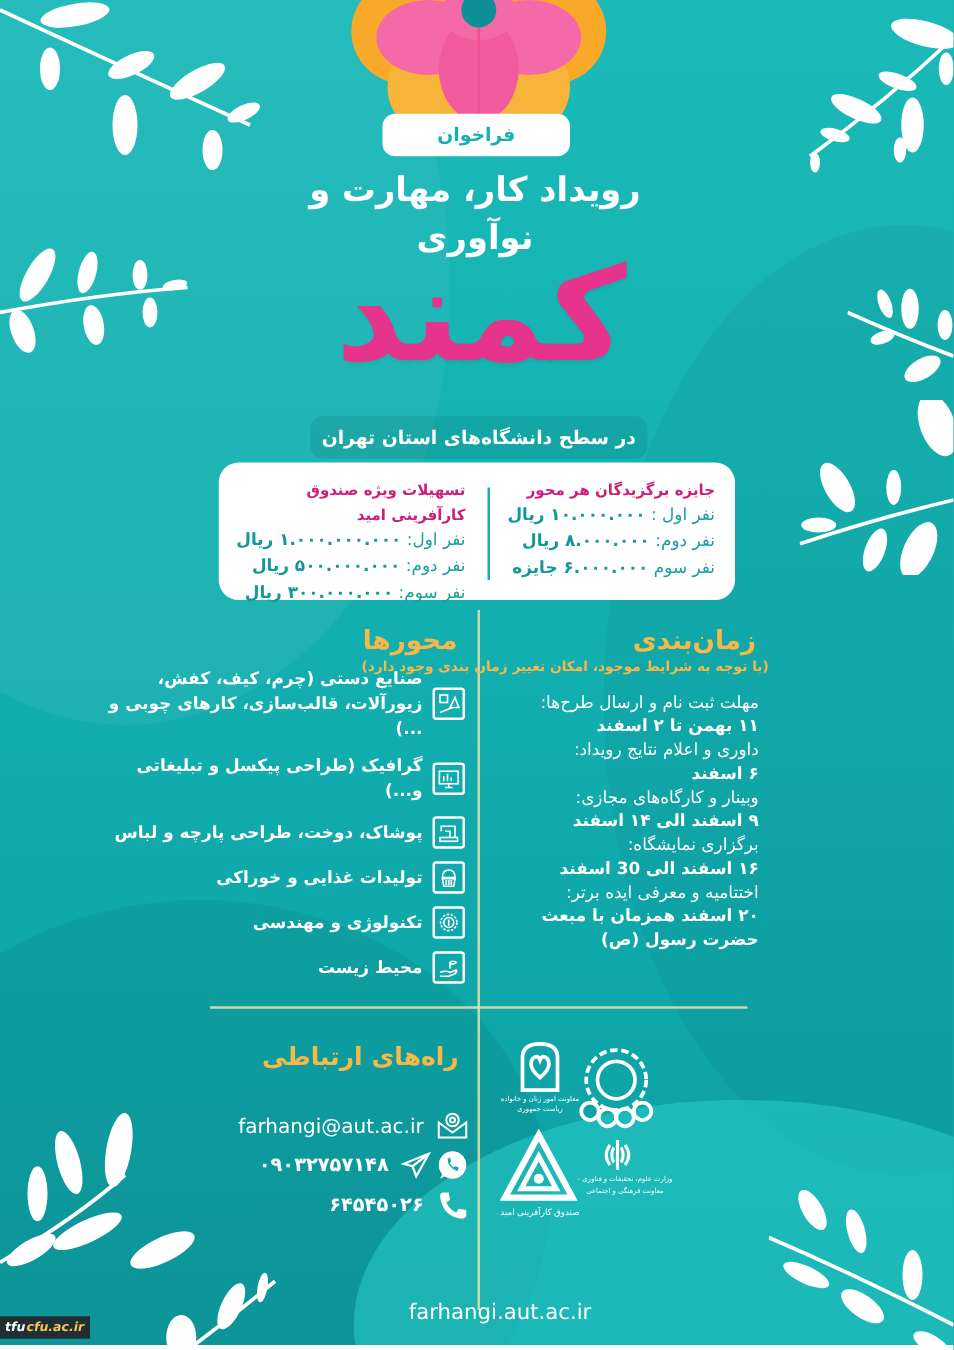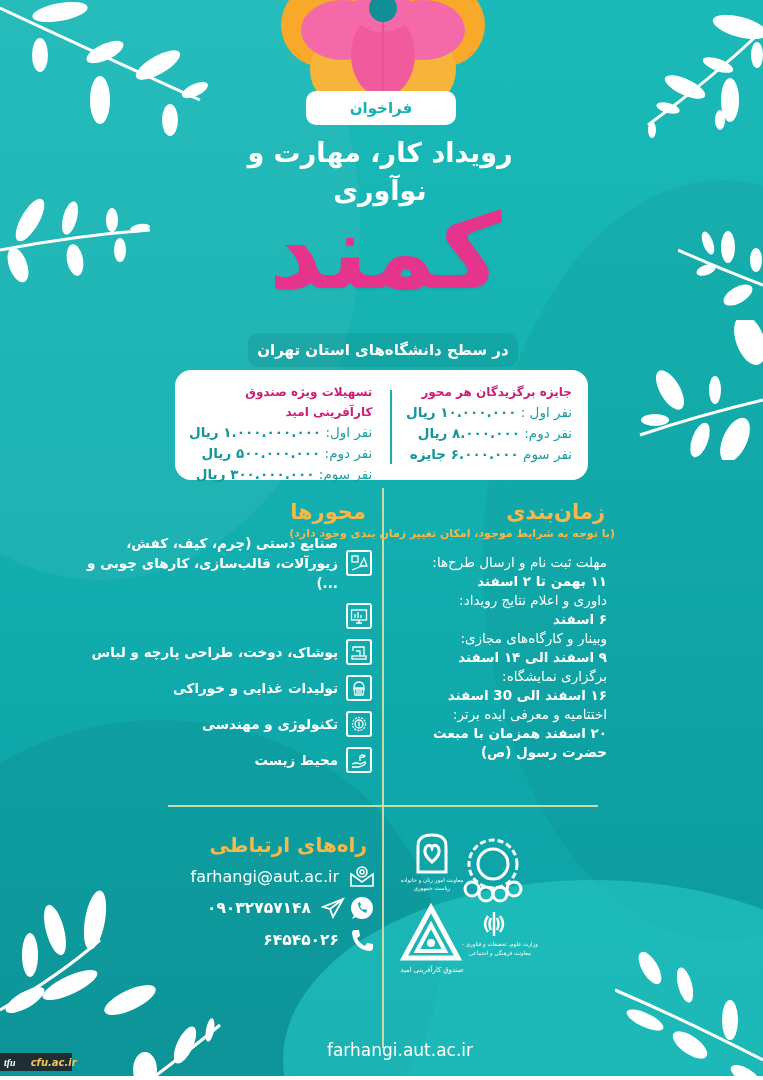--- a/index.html
+++ b/index.html
@@ -83,38 +83,38 @@
   .axis-item { display: flex; direction: rtl; align-items: center; margin-bottom: 10px; }
   .axis-icon {
     width: 26px; height: 26px; border: 2px solid #ffffff; border-radius: 3px;
     flex: 0 0 26px; margin-left: 8px; display: flex; align-items: center; justify-content: center;
   }
   .axis-text { font-size: 13.5px; font-weight: bold; line-height: 20px; }
 
   .contact {
     position: absolute; left: 170px; top: 830px; width: 205px; color: #ffffff;
   }
-  .contact-title { color: #f7b84a; font-size: 20px; font-weight: bold; line-height: 30px; text-align: right; padding-right: 8px; margin-bottom: 0; }
+  .contact-title { color: #f7b84a; font-size: 20px; font-weight: bold; line-height: 30px; text-align: right; padding-right: 8px; margin-bottom: 24px; }
   .contact-row { display: flex; direction: rtl; align-items: center; height: 32px; }
   .contact-icons { display: flex; direction: rtl; align-items: center; gap: 4px; margin-left: 10px; }
   .contact-val { font-size: 15.5px; font-weight: bold; direction: ltr; }
   .contact-val.email { font-weight: normal; font-size: 16px; }
 
   .logos { position: absolute; left: 400px; top: 828px; width: 150px; height: 160px; }
 
   .website {
     position: absolute; left: 300px; top: 1040px; width: 200px; text-align: center;
     color: #ffffff; font-size: 17px; direction: ltr;
   }
   .watermark {
     position: absolute; left: 0; top: 1053px; width: 72px; height: 18px;
     background: #1f2e33; color: #f4c35a; font-size: 10px; font-style: italic; font-weight: bold;
     direction: ltr; display: flex; align-items: center; padding-left: 4px;
   }
-  .watermark .wm-a { color: #ffffff; margin-right: 15px; font-family: Liberation Serif, serif; }
+  .watermark .wm-a { color: #ffffff; margin-right: 1px; }
   .bottom-strip { position: absolute; left: 0; top: 1076px; width: 763px; height: 4px; background: #ffffff; }
 </style>
 </head>
 <body>
 
 <div class="poster">
   <div class="layer l1"></div>
   <div class="layer l2"></div>
   <div class="layer l3"></div>
   <div class="layer l4"></div>
@@ -273,20 +273,21 @@
       <span class="axis-text">صنایع دستی (چرم، کیف، کفش، زیورآلات، قالب‌سازی، کارهای چوبی و ...)</span>
     </div>
     <div class="axis-item">
       <span class="axis-icon">
         <svg width="18" height="18" viewBox="0 0 18 18" fill="none" stroke="#fff" stroke-width="1.3">
             <rect x="1.5" y="3" width="15" height="10"></rect>
             <path d="M6 16 H12 M9 13 V16"></path>
             <path d="M5 11 V7 M8 11 V5 M11 11 V8"></path>
           </svg>
       </span>
+      <span class="axis-text">گرافیک (طراحی پیکسل و تبلیغاتی و...)</span>
     </div>
     <div class="axis-item">
       <span class="axis-icon">
         <svg width="18" height="18" viewBox="0 0 18 18" fill="none" stroke="#fff" stroke-width="1.3">
             <path d="M3 8 V4 H14 V13"></path>
             <rect x="2" y="13" width="14" height="3"></rect>
             <path d="M6 8 H10 V13"></path>
           </svg>
       </span>
       <span class="axis-text">پوشاک، دوخت، طراحی پارچه و لباس</span>

